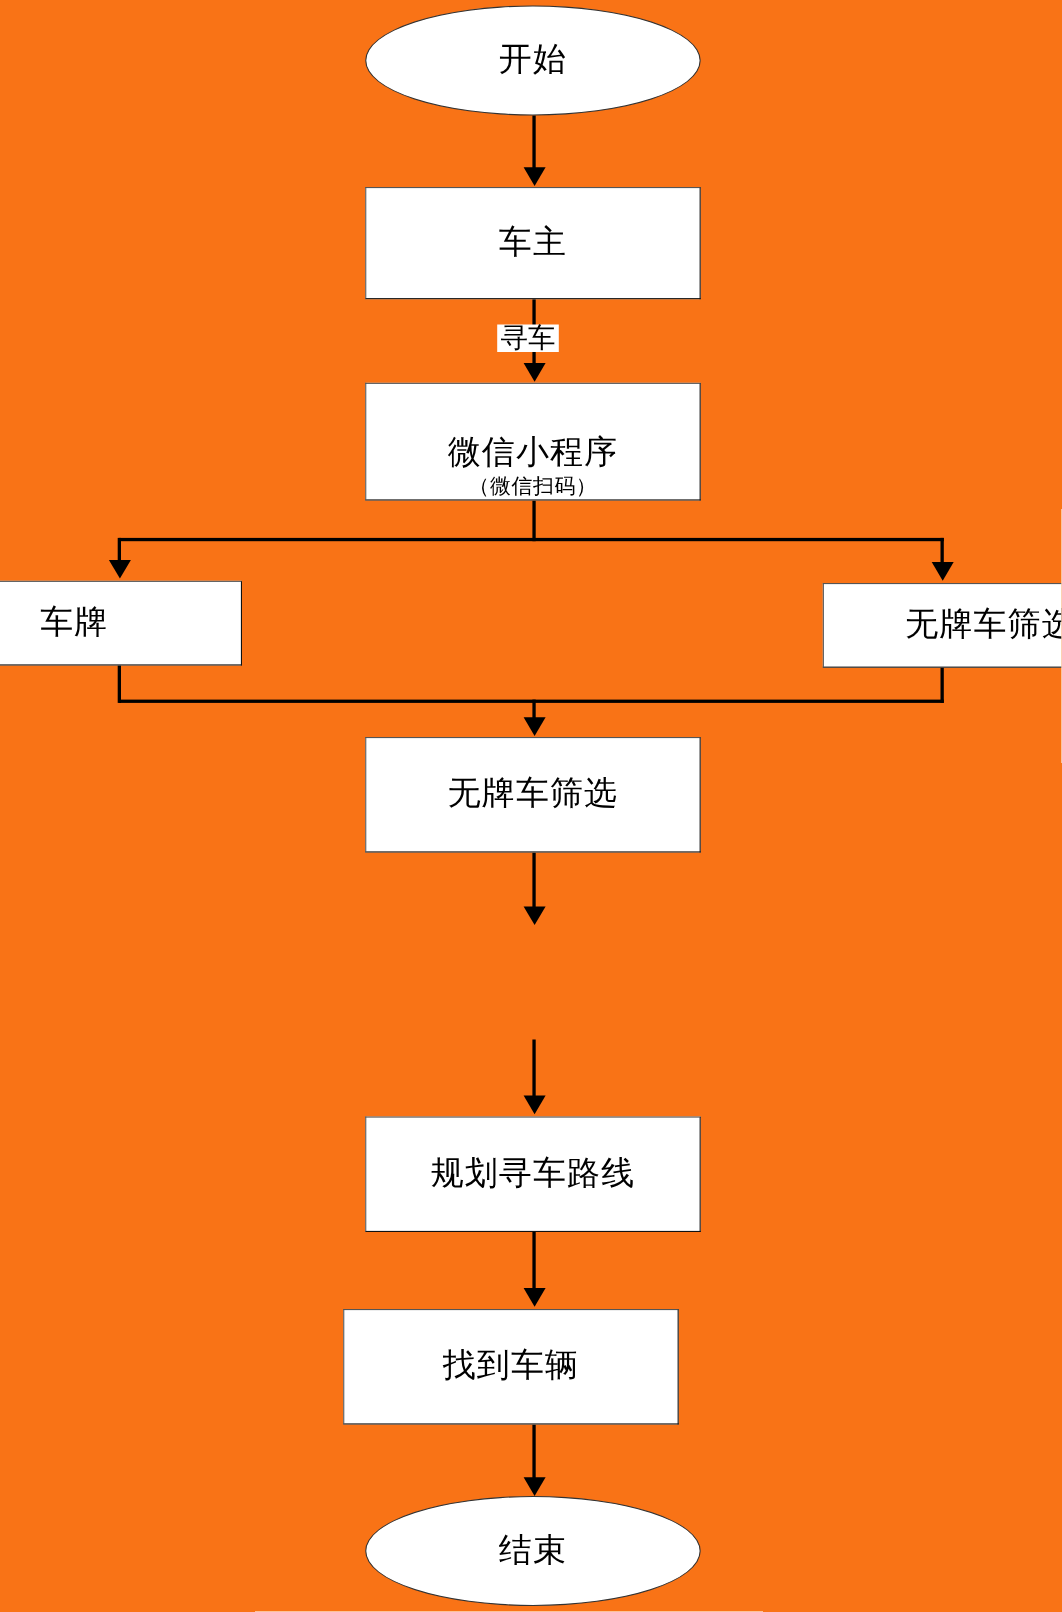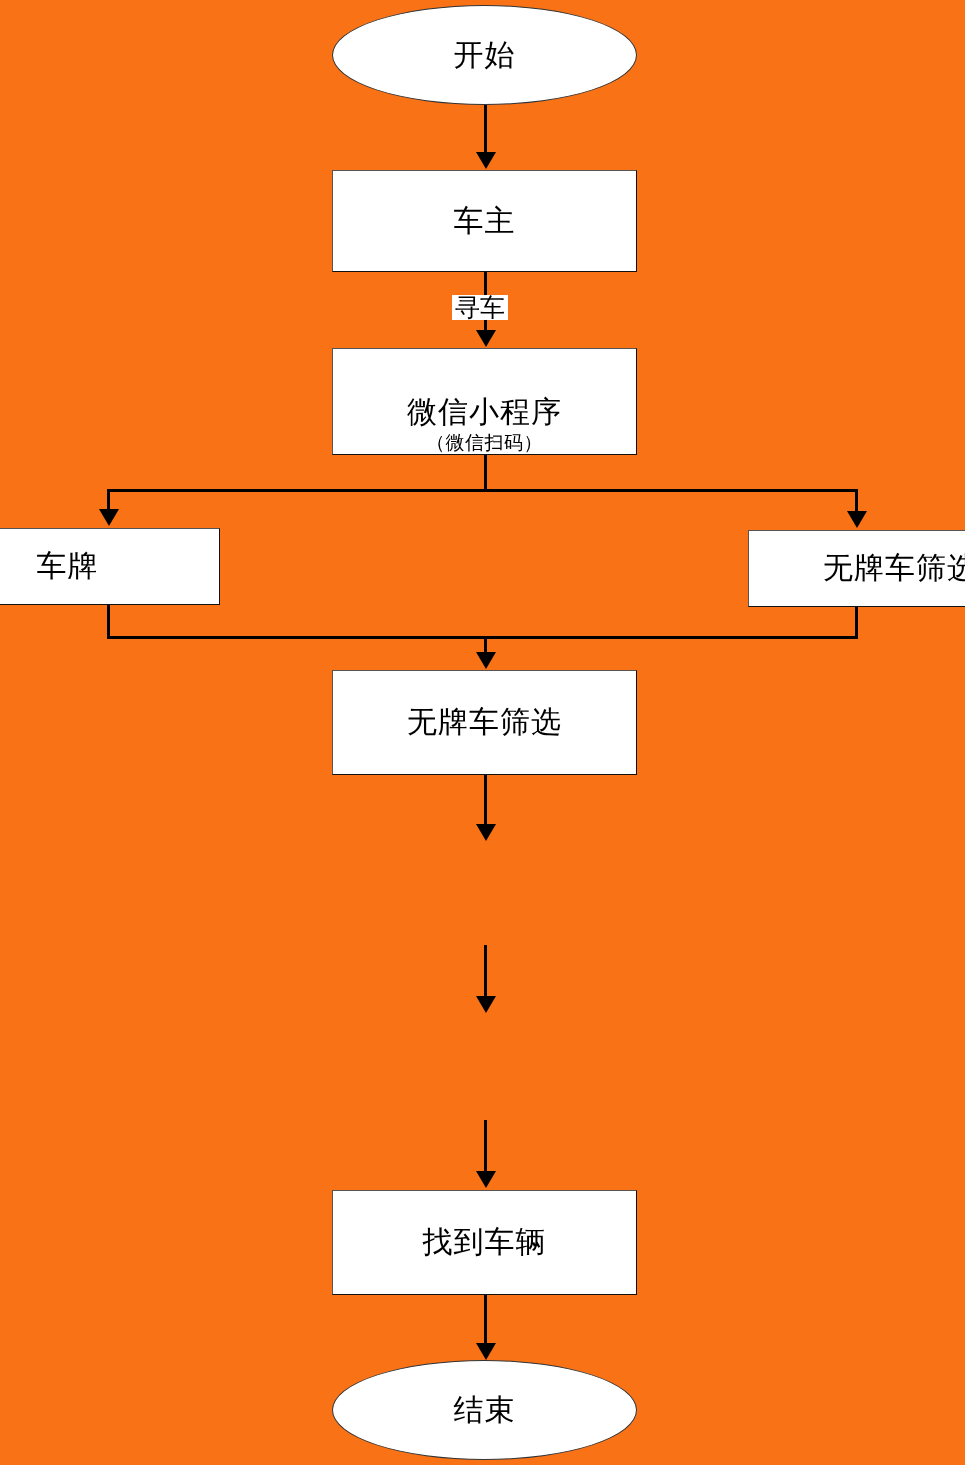--- a/index.html
+++ b/index.html
@@ -129,25 +129,28 @@
     <div class="node-title">无牌车筛选</div>
   </div>
 
   <div class="edge vline" style="left:484px; top:775px; height:52px;"></div>
   <div class="arrowhead" style="left:476px; top:824px;"></div>
 
 
   <div class="edge vline" style="left:484px; top:945px; height:53px;"></div>
   <div class="arrowhead" style="left:476px; top:996px;"></div>
 
+  <div class="node process" style="left:332px; top:1015px; width:305px; height:105px;">
+    <div class="node-title">规划寻车路线</div>
+  </div>
 
   <div class="edge vline" style="left:484px; top:1120px; height:53px;"></div>
   <div class="arrowhead" style="left:476px; top:1171px;"></div>
 
-  <div class="node process" style="left:332px; top:1190px; width:305px; height:105px;">
+  <div class="node process" style="left:312px; top:1190px; width:305px; height:105px;">
     <div class="node-title">找到车辆</div>
   </div>
 
   <div class="edge vline" style="left:484px; top:1295px; height:50px;"></div>
   <div class="arrowhead" style="left:476px; top:1343px;"></div>
 
   <div class="node terminator" style="left:332px; top:1360px; width:305px; height:100px;justify-content:center;">
     <div class="node-title">结束</div>
   </div>
 

